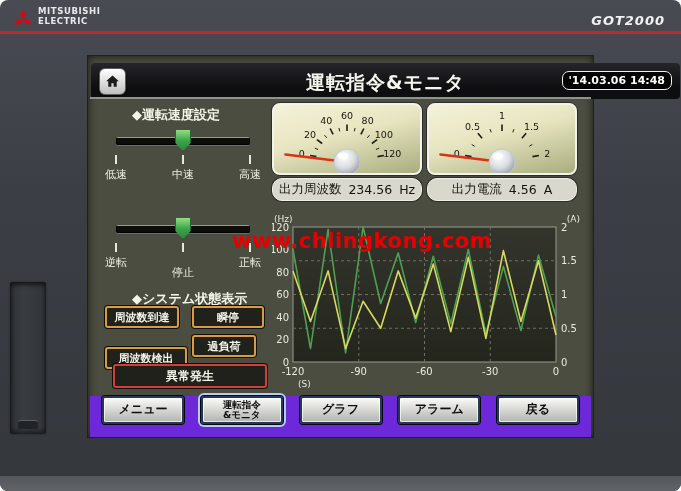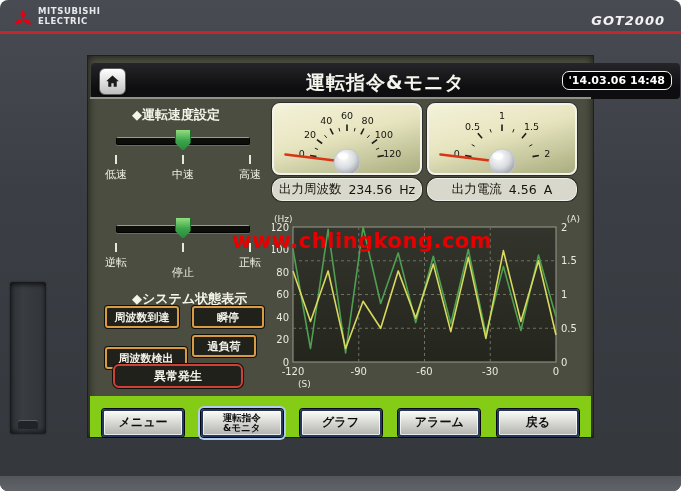--- a/index.html
+++ b/index.html
@@ -29,21 +29,21 @@
   .slabel{position:absolute;top:39px;transform:translateX(-50%);font-size:11px;color:#f2f2e8;white-space:nowrap;}
   #status-area{position:absolute;left:0;top:250px;width:184px;height:86px;}
   .stat-btn{position:absolute;height:22px;background:#20211b;color:#f2f2e8;font-size:11px;font-weight:bold;display:flex;align-items:center;justify-content:center;border-radius:3px;box-shadow:0 0 0 1px #101009;cursor:pointer;white-space:nowrap;}
   .stat-orange{border:2px solid #d89b44;}
   .stat-red{border:2px solid #d04038;height:24px;font-size:12px;}
   .gauge{position:absolute;top:47px;width:150px;}
   #gauge-0{left:184px;} #gauge-1{left:339px;}
   .gauge-face{width:150px;height:72px;border:2px solid #f3f3ec;border-radius:8px;background:linear-gradient(165deg,#f4f2d8 0%,#e7e5c0 45%,#a9ad7e 100%);box-shadow:0 0 0 1px rgba(0,0,0,.4);overflow:hidden;}
   .gauge-strip{margin-top:3px;width:150px;height:23px;background:#d8d8cc;border:1px solid #f0f0ea;border-radius:10px;display:flex;align-items:center;justify-content:center;gap:7px;color:#15150f;font-size:12.5px;box-shadow:0 0 0 1px rgba(0,0,0,.4);white-space:nowrap;}
   #chart-wrap{position:absolute;left:184px;top:153px;width:310px;height:180px;}
-  .navbar{position:absolute;left:2px;right:2px;top:340px;height:41px;background:#84cc16;display:flex;align-items:flex-end;justify-content:space-between;padding:0 12px;}
+  .navbar{position:absolute;left:2px;right:2px;top:340px;height:41px;background:#6d28d9;display:flex;align-items:flex-start;justify-content:space-between;padding:0 12px;}
   .nav-btn{width:82px;height:28px;border:2px solid #24365a;border-radius:3px;background:linear-gradient(180deg,#fbfbf9 0%,#dadad6 45%,#b2b2ae 100%);box-shadow:0 0 0 1px #07090e,inset 0 0 0 1px rgba(255,255,255,.7);color:#0d0d0d;font-size:12px;font-weight:bold;display:flex;align-items:center;justify-content:center;text-align:center;cursor:pointer;padding:0;white-space:pre-line;line-height:1.1;font-family:"DejaVu Sans",sans-serif;}
   .nav-btn.active{box-shadow:0 0 0 1px #07090e,0 0 0 3px #aecdf0,inset 0 0 0 1px rgba(255,255,255,.7);font-size:9.5px;}
   .watermark{position:absolute;left:232px;top:229px;color:#e60000;font-size:21px;font-weight:bold;letter-spacing:.5px;z-index:50;white-space:nowrap;}
 </style>
 </head>
 <body>
 
 <div class="bezel">
   <div class="brand">
     <svg width="20" height="16" viewBox="0 0 100 80">
@@ -96,21 +96,21 @@
         <div class="slabel" style="left: 100%;">正転</div>
         <div class="handle" style="left: 50%;"></div>
       </div>
 
     <div class="sec-title" id="status-title">◆システム状態表示</div>
     <div id="status-area">
         <div class="stat-btn stat-orange" style="left: 17px; top: 0px; width: 74px;">周波数到達</div>
         <div class="stat-btn stat-orange" style="left: 104px; top: 0px; width: 72px;">瞬停</div>
         <div class="stat-btn stat-orange" style="left: 17px; top: 29px; width: 82px; margin-top: 12px;">周波数検出</div>
         <div class="stat-btn stat-orange" style="left: 104px; top: 29px; width: 64px;">過負荷</div>
-        <div class="stat-btn stat-red" style="left: 25px; top: 58px; width: 130px; border-radius: 6px;">異常発生</div>
+        <div class="stat-btn stat-red" style="left: 25px; top: 58px; width: 154px;">異常発生</div>
       </div>
 
     <div class="gauge" id="gauge-0">
         <div class="gauge-face"><svg width="146" height="68" viewBox="0 0 146 68">
             <defs>
               <radialGradient id="knob0" cx="38%" cy="32%" r="75%">
                 <stop offset="0%" stop-color="#ffffff"></stop>
                 <stop offset="55%" stop-color="#d9dcdf"></stop>
                 <stop offset="100%" stop-color="#93999f"></stop>
               </radialGradient>

